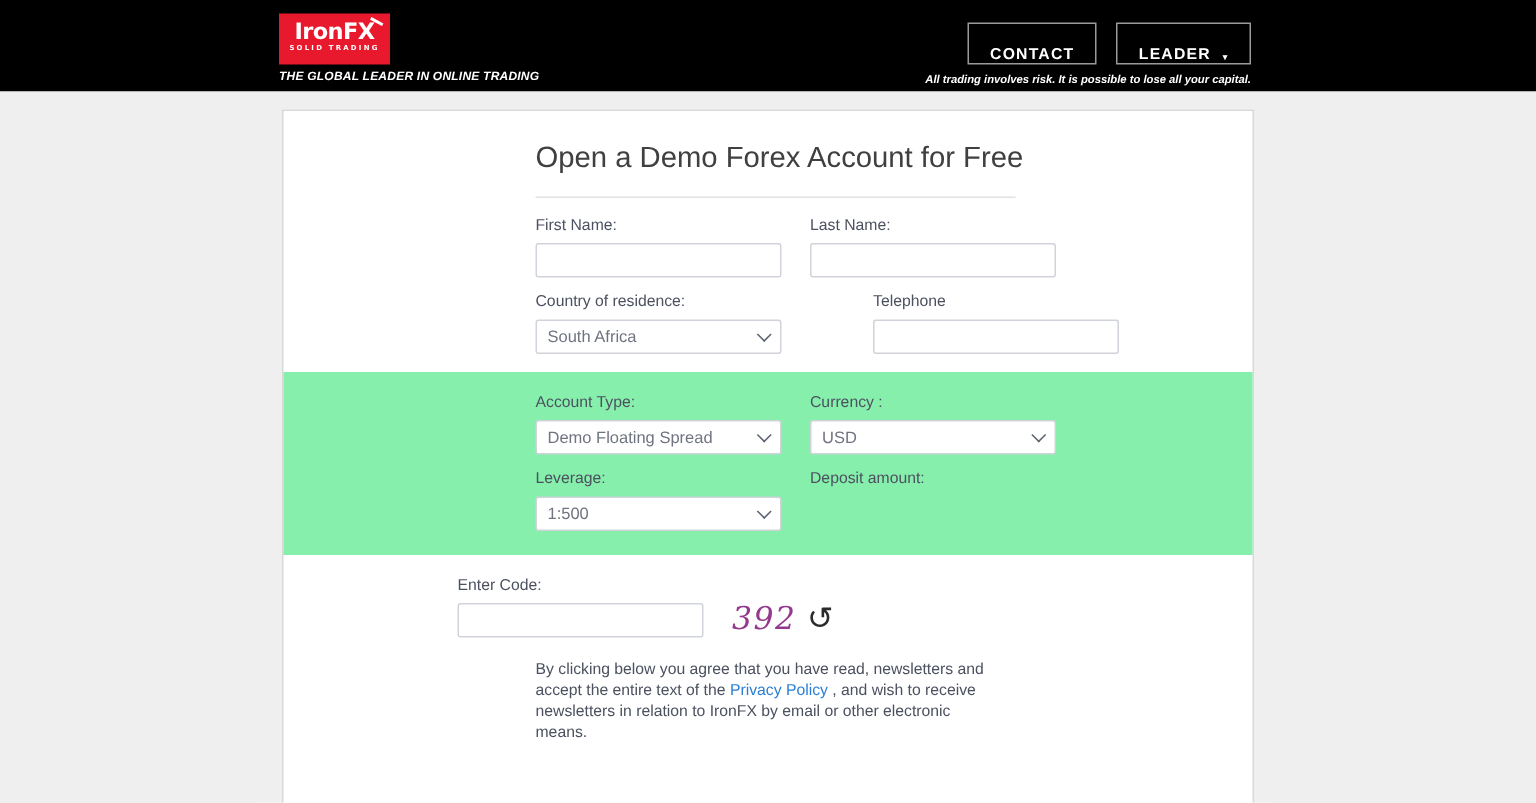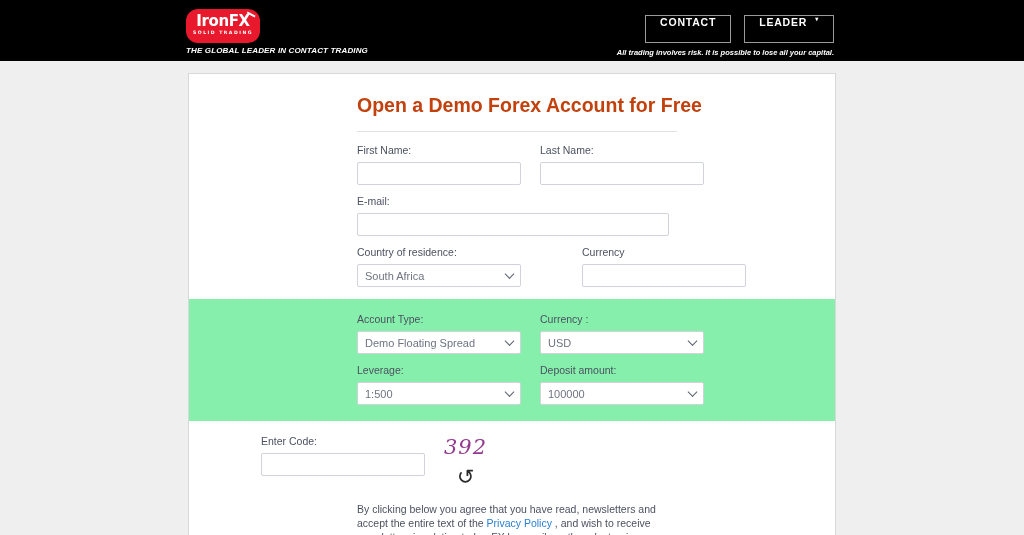--- a/index.html
+++ b/index.html
@@ -20,21 +20,21 @@
   }
   #logo-block {
     position: absolute;
     left: 186px;
     top: 9px;
   }
   #logo-mark {
     width: 74px;
     height: 34px;
     background: #e8192c;
-    border-radius: 12px;
+    border-radius: 0;
     position: relative;
     overflow: hidden;
   }
   #logo-wordmark {
     position: absolute;
     left: 0; right: 0;
     top: 4px;
     text-align: center;
     color: #ffffff;
     font-family: "DejaVu Sans", sans-serif;
@@ -84,21 +84,21 @@
   .hdr-btn {
     border: 1px solid #9a9a9a;
     background: transparent;
     color: #ffffff;
     font-size: 10.5px;
     font-weight: bold;
     letter-spacing: 0.8px;
     padding: 0 14px;
     height: 28px;
     display: flex;
-    align-items: flex-start;
+    align-items: flex-end;
     justify-content: center;
     gap: 8px;
     cursor: pointer;
     font-family: "Liberation Sans", sans-serif;
   }
   #lang-caret {
     font-size: 6px;
     line-height: 1;
     color: #ffffff;
   }
@@ -134,22 +134,22 @@
     width: 100%;
   }
 
   
   #form-title {
     margin: 0;
     padding: 20px 0 14px 0;
     width: 320px;
     margin-left: 168px;
     font-size: 19.5px;
-    font-weight: bold;
-    color: #c2410c;
+    font-weight: normal;
+    color: #404040;
     border-bottom: 1px solid #e2e2e2;
     white-space: nowrap;
   }
 
   
   .form-section { padding: 12px 16px 10px 0; }
   .form-section.shaded { background: #86efac; padding: 14px 0 14px 0; }
 
   .field-row {
     display: flex;
@@ -206,31 +206,30 @@
     border-right: 1.6px solid #5c6270;
     border-bottom: 1.6px solid #5c6270;
     transform: translateY(-50%) rotate(45deg);
     pointer-events: none;
   }
 
   
   #captcha-section { padding: 14px 0 6px 0; }
   #captcha-row {
     display: flex;
-    align-items: flex-start;
-    margin-left: 72px;
+    align-items: flex-end;
+    margin-left: 116px;
     width: 480px;
   }
   #captcha-input-col { width: 164px; margin-right: 19px; }
   #captcha-display {
     display: flex;
     align-items: center;
     gap: 7px;
     padding-bottom: 1px;
-    flex-direction: column;
   }
   #captcha-code {
     font-family: "DejaVu Serif", serif;
     font-size: 21px;
     color: #933a8e;
     letter-spacing: 1px;
     font-style: italic;
   }
   #captcha-refresh-icon {
     display: inline-block;
@@ -262,21 +261,21 @@
 <div id="site-header">
 
   <div id="logo-block">
     <div id="logo-mark">
       <div id="logo-wordmark">IronFX</div>
       <div id="logo-subtext">SOLID TRADING</div>
       <div id="logo-swoosh"></div>
     </div>
   </div>
 
-  <div id="header-tagline">THE GLOBAL LEADER IN CONTACT TRADING</div>
+  <div id="header-tagline">THE GLOBAL LEADER IN ONLINE TRADING</div>
 
   <div id="header-actions">
     <button class="hdr-btn">
       <span>CONTACT</span>
     </button>
     <button class="hdr-btn">
       <span>LEADER</span>
       <span id="lang-caret">▾</span>
     </button>
   </div>
@@ -296,37 +295,31 @@
           <div class="field-col">
             <label class="field-label">First Name:</label>
             <input class="text-input" type="text" value="" style="">
           </div>
           <div class="field-col last">
             <label class="field-label">Last Name:</label>
             <input class="text-input" type="text" value="" style="">
           </div>
         </div>
 
-        <div class="field-row" style="margin-top:10px;">
-          <div class="field-col wide">
-            <label class="field-label">E-mail:</label>
-            <input class="text-input" type="text" value="" style="">
-          </div>
-        </div>
 
         <div class="field-row" style="margin-top:10px;gap:42px;">
           <div class="field-col">
             <label class="field-label">Country of residence:</label>
             <div class="select-wrap">
               <input class="select-input" readonly="" value="South Africa" style="">
               <span class="select-caret"></span>
             </div>
           </div>
           <div class="field-col last">
-            <label class="field-label">Currency</label>
+            <label class="field-label">Telephone</label>
             <input class="text-input" type="text" value="" style="">
           </div>
         </div>
       </div>
 
       <div class="form-section shaded">
 
         <div class="field-row">
           <div class="field-col">
             <label class="field-label">Account Type:</label>
@@ -347,24 +340,20 @@
         <div class="field-row" style="margin-top:10px;">
           <div class="field-col">
             <label class="field-label">Leverage:</label>
             <div class="select-wrap">
               <input class="select-input" readonly="" value="1:500" style="">
               <span class="select-caret"></span>
             </div>
           </div>
           <div class="field-col last">
             <label class="field-label">Deposit amount:</label>
-            <div class="select-wrap">
-              <input class="select-input" readonly="" value="100000" style="">
-              <span class="select-caret"></span>
-            </div>
           </div>
         </div>
       </div>
 
       <div id="captcha-section">
         <div id="captcha-row">
           <div id="captcha-input-col">
             <label class="field-label">Enter Code:</label>
             <input class="text-input" type="text" value="" style="">
           </div>

